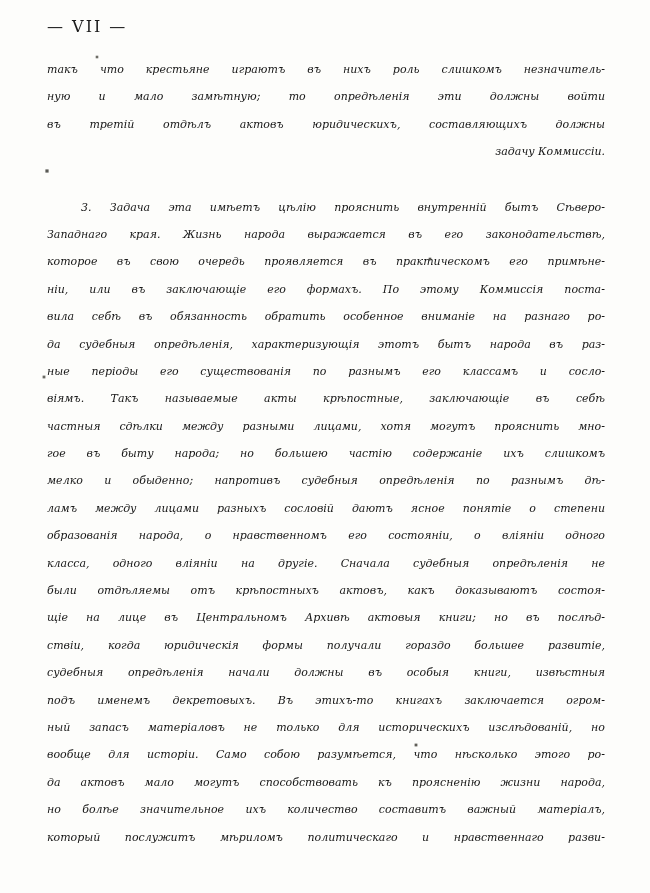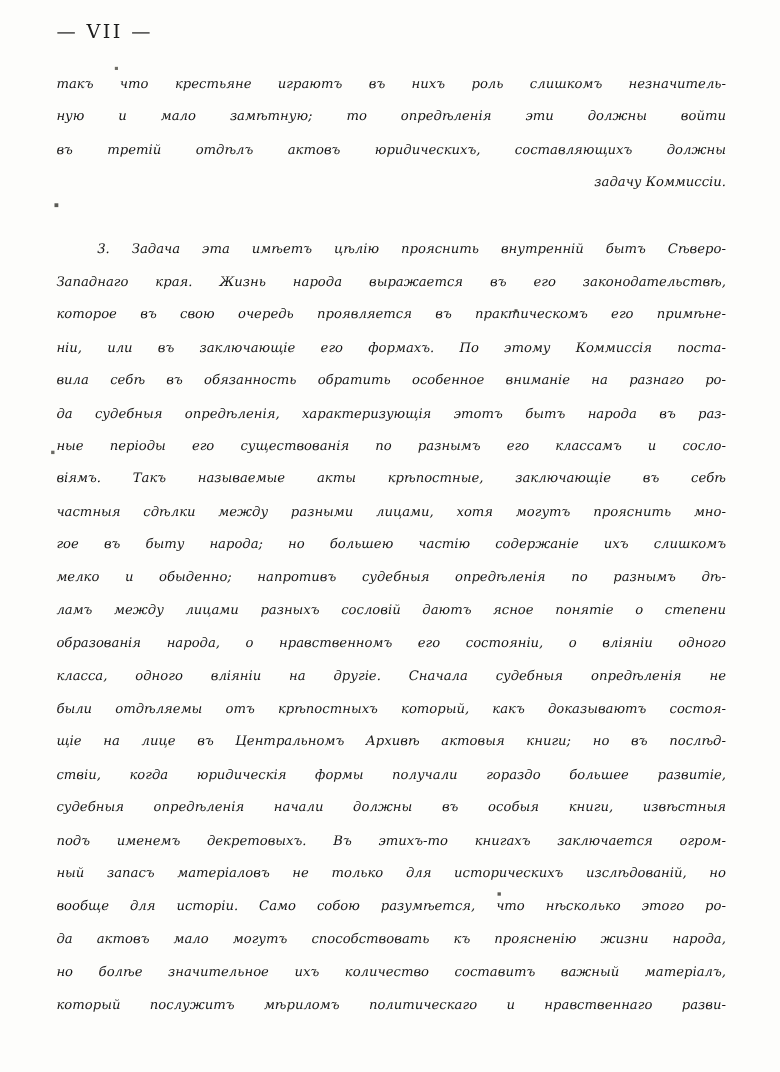--- a/index.html
+++ b/index.html
@@ -270,21 +270,21 @@
           <span>Сначала</span>
           <span>судебныя</span>
           <span>опредѣленія</span>
           <span>не</span>
         </div>
         <div class="line just">
           <span>были</span>
           <span>отдѣляемы</span>
           <span>отъ</span>
           <span>крѣпостныхъ</span>
-          <span>который,</span>
+          <span>актовъ,</span>
           <span>какъ</span>
           <span>доказываютъ</span>
           <span>состоя-</span>
         </div>
         <div class="line just">
           <span>щіе</span>
           <span>на</span>
           <span>лице</span>
           <span>въ</span>
           <span>Центральномъ</span>

